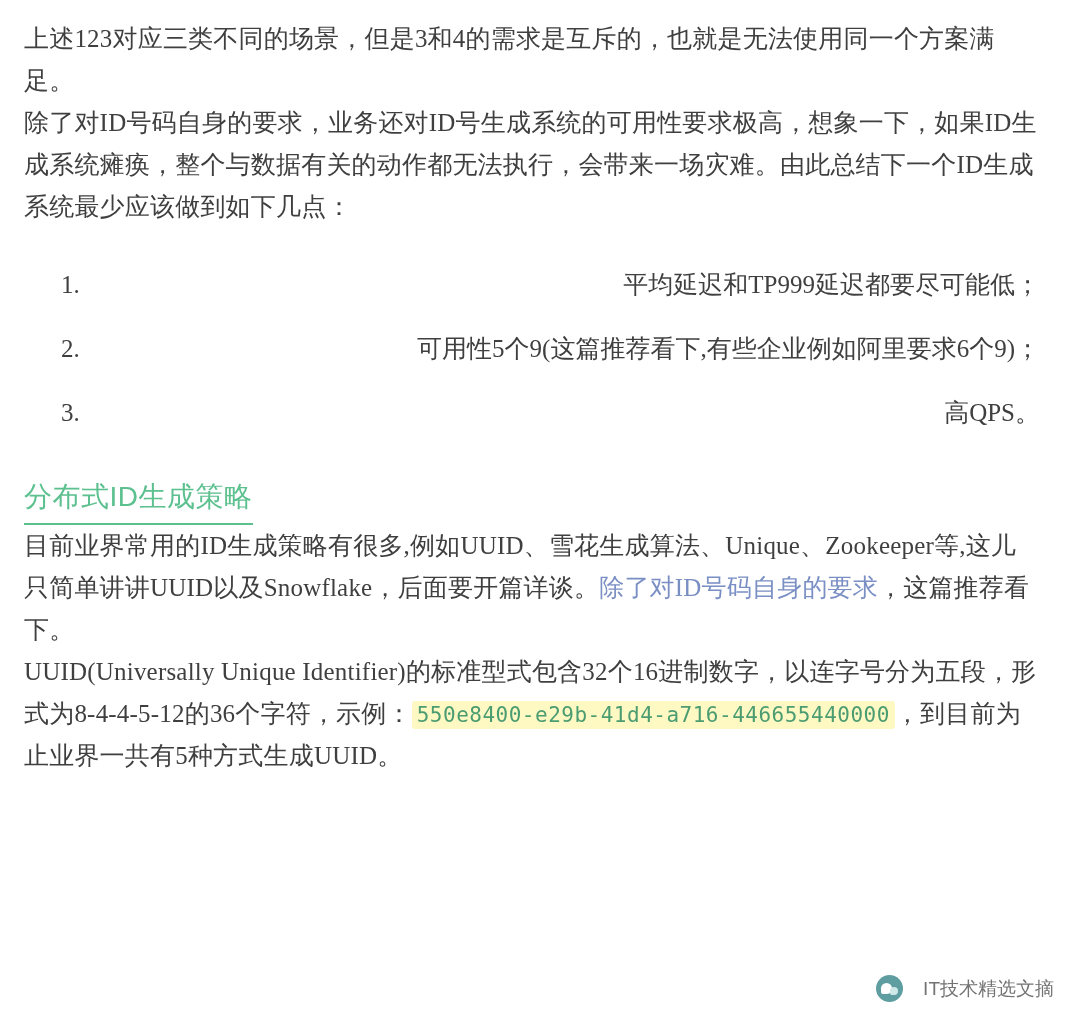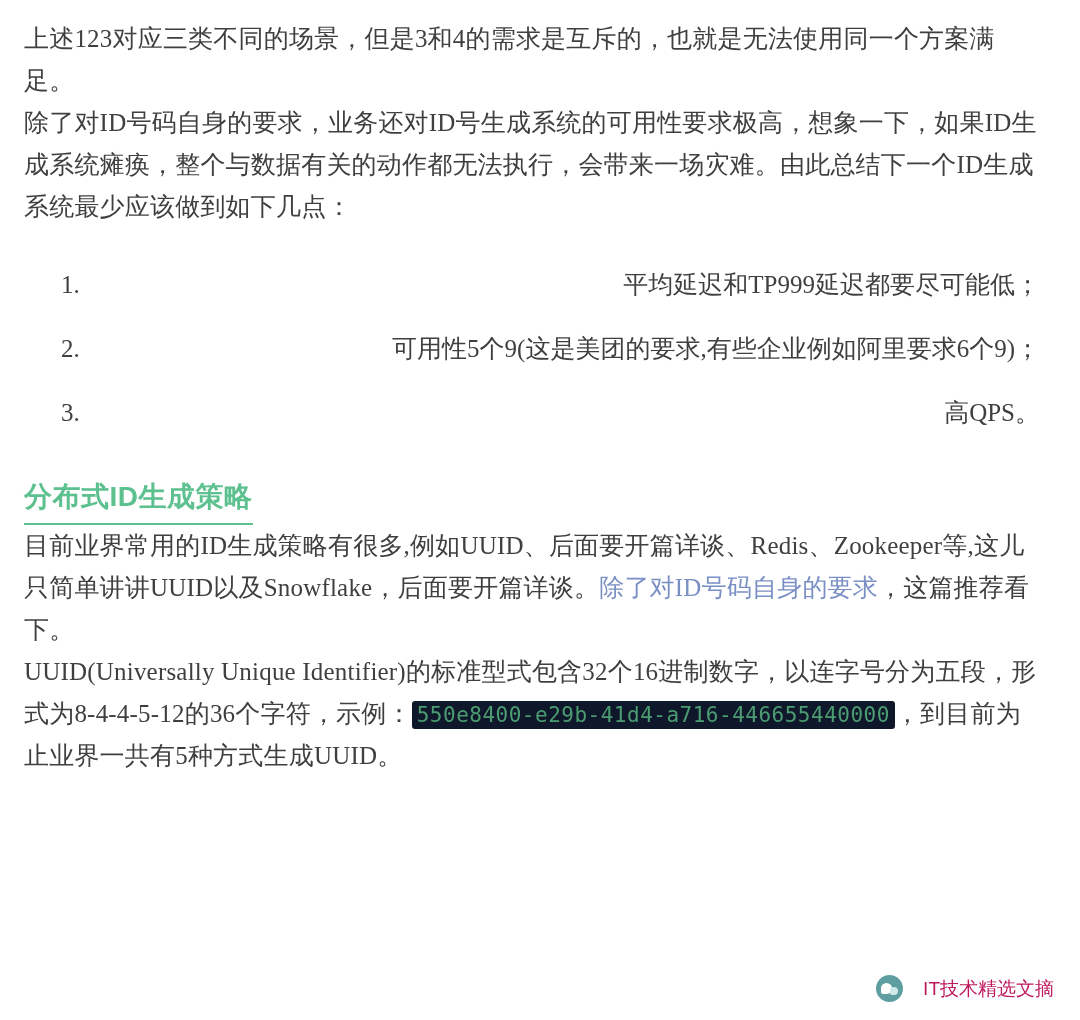--- a/index.html
+++ b/index.html
@@ -39,54 +39,54 @@
     line-height: 42px;
     text-align: right;
   }
   ol.req-list li {
     margin-bottom: 22px;
     padding-left: 6px;
   }
   h2.section {
     font-family: "Liberation Sans", sans-serif;
     font-size: 28px;
-    font-weight: bold;
+    font-weight: normal;
     color: #5cc08f;
     margin: 44px 0 0 0;
     letter-spacing: 0.5px;
   }
   h2.section .underline-holder {
     border-bottom: 2px solid #5cc08f;
     padding-bottom: 7px;
     display: inline-block;
   }
   .para-3 { margin-top: 50px; }
   .para-4 { margin-top: 42px; }
   a.inline-link {
     color: #7a8fc4;
     text-decoration: none;
   }
   code.inline-code {
     font-family: "DejaVu Sans Mono", monospace;
     font-size: 21px;
-    background: #0f172a;
+    background: #fef9c3;
     color: #4c9c72;
     padding: 2px 5px;
     border-radius: 3px;
     line-height: 30px;
     letter-spacing: 0.5px;
   }
   .watermark {
     position: absolute;
     right: 26px;
     bottom: 18px;
     display: flex;
     align-items: center;
     gap: 20px;
-    color: #be185d;
+    color: #737373;
     font-size: 19px;
     font-family: "Liberation Sans", sans-serif;
   }
   .wm-logo {
     width: 27px;
     height: 27px;
     border-radius: 50%;
     background: #5f9ea0;
     position: relative;
     flex: 0 0 auto;
@@ -118,29 +118,29 @@
 <body>
 
 <div class="page">
 
   <p class="body-text para-1">上述123对应三类不同的场景，但是3和4的需求是互斥的，也就是无法使用同一个方案满足。</p>
 
   <p class="body-text para-2">除了对ID号码自身的要求，业务还对ID号生成系统的可用性要求极高，想象一下，如果ID生成系统瘫痪，整个与数据有关的动作都无法执行，会带来一场灾难。由此总结下一个ID生成系统最少应该做到如下几点：</p>
 
   <ol class="req-list">
     <li>平均延迟和TP999延迟都要尽可能低；</li>
-    <li>可用性5个9(这是美团的要求,有些企业例如阿里要求6个9)；</li>
+    <li>可用性5个9(这篇推荐看下,有些企业例如阿里要求6个9)；</li>
     <li>高QPS。</li>
   </ol>
 
   <h2 class="section">
     <span class="underline-holder">分布式ID生成策略</span>
   </h2>
 
-  <p class="body-text para-3"><span>目前业界常用的ID生成策略有很多,例如UUID、后面要开篇详谈、Redis、Zookeeper等,这儿只简单讲讲UUID以及Snowflake，后面要开篇详谈。</span><a class="inline-link" href="#">除了对ID号码自身的要求</a><span>，这篇推荐看下。</span></p>
+  <p class="body-text para-3"><span>目前业界常用的ID生成策略有很多,例如UUID、雪花生成算法、Unique、Zookeeper等,这儿只简单讲讲UUID以及Snowflake，后面要开篇详谈。</span><a class="inline-link" href="#">除了对ID号码自身的要求</a><span>，这篇推荐看下。</span></p>
 
 
   <p class="body-text para-4"><span>UUID(Universally Unique Identifier)的标准型式包含32个16进制数字，以连字号分为五段，形式为8-4-4-5-12的36个字符，示例：</span><code class="inline-code">550e8400-e29b-41d4-a716-446655440000</code><span>，到目前为止业界一共有5种方式生成UUID。</span></p>
 
   <div class="watermark">
     <span class="wm-logo"></span>
     <span class="wm-text">IT技术精选文摘</span>
   </div>
 
 </div>

